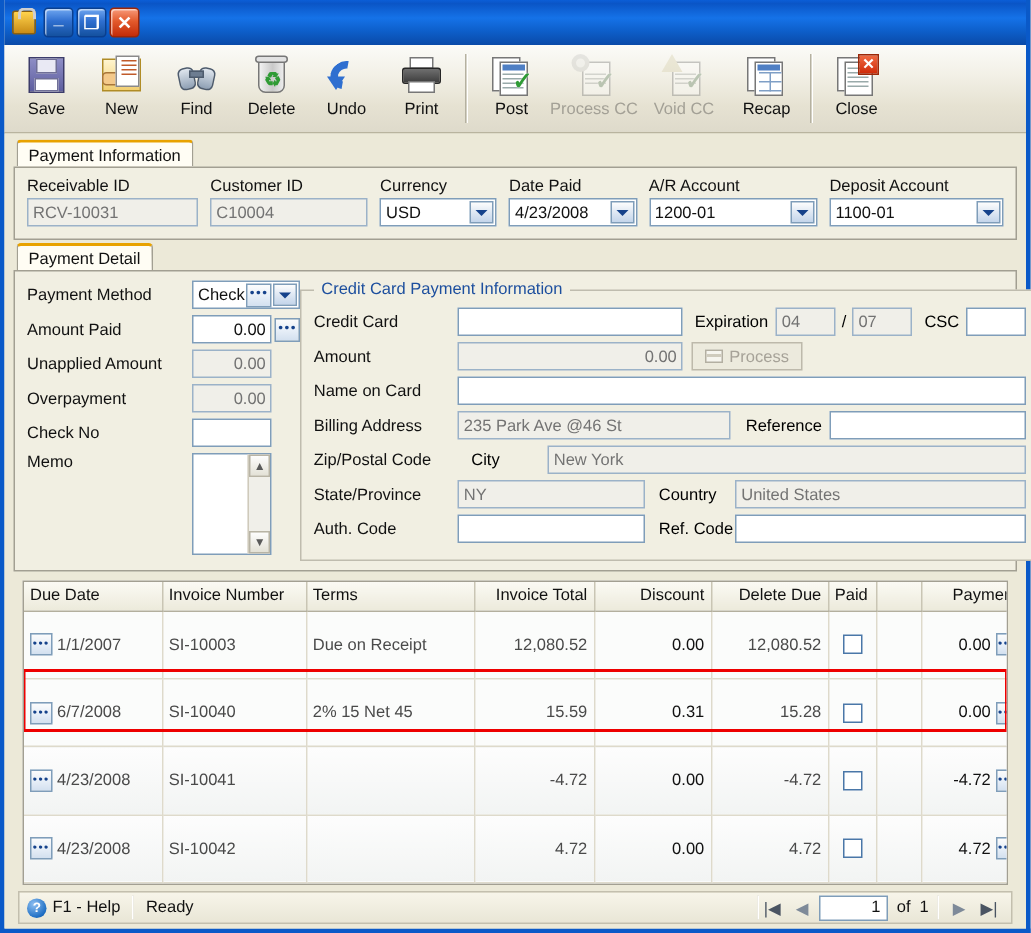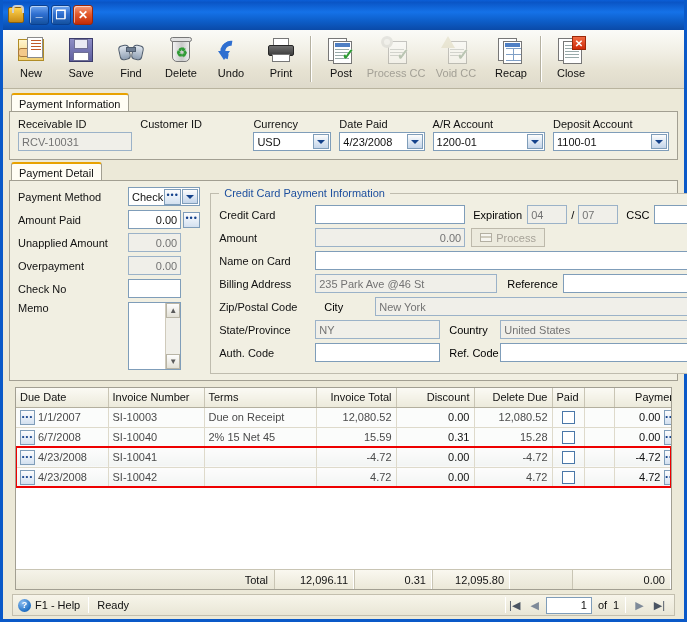--- a/index.html
+++ b/index.html
@@ -241,21 +241,21 @@
     content:""; width:0;height:0;border-left:4px solid transparent;
     border-right:4px solid transparent;border-top:4px solid #15428b;
   }
   .ellbtn {
     width: 17px; height: 16px; flex: 0 0 17px;
     border: 1px solid #7f9db9; background: linear-gradient(180deg,#fcfcfc,#e6eef7 55%,#d3e0ef);
     font-size: 9px; color: #15428b; text-align: center; line-height: 11px; letter-spacing: 1px;
   }
 
   
-  .detail-wrap { display: flex; gap: 10px; }
+  .detail-wrap { display: flex; }
   .detail-left { width: 240px; }
   .drow { display: flex; align-items: center; margin-bottom: 4px; }
   .drow .dl { width: 110px; font-size: 11px; color: #111; }
   .drow .dctl { flex: 1 1 auto; display: flex; align-items: center; }
 
   fieldset.cc {
     border: 1px solid #bfbcae; margin: 0; padding: 6px 8px 7px 8px;
     flex: 1 1 auto; background: #f1efe2;
   }
   fieldset.cc legend {
@@ -288,21 +288,21 @@
     display:block; position:relative;
   }
   .procbtn .cc-glyph:after {
     content:""; position:absolute; left:0; top:2px; width:100%; height:2px; background:#cfcbbd;
   }
 
   
   .gridbox {
     margin: 6px 6px 0 6px;
     border: 1px solid #a29f92; background: #fff;
-    flex: 1 1 auto; display: flex; flex-direction: column;
+    flex: 1 1 auto; display: flex; flex-direction: row;
     position: relative; overflow: hidden; gap: 39px;
   }
   table.grid { border-collapse: collapse; width: 100%; table-layout: fixed; }
   table.grid th {
     background: linear-gradient(180deg,#fbfaf4,#eceadb);
     border-right: 1px solid #c9c5b4; border-bottom: 1px solid #b3af9e;
     font-size: 11px; font-weight: normal; color: #111;
     height: 19px; padding: 0 4px; text-align: left; white-space: nowrap;
   }
   table.grid th.r { text-align: right; }
@@ -386,40 +386,40 @@
         </div>
       <div class="win-btn close">
           <span class="glyph">✕</span>
         </div>
     </div>
   </div>
 
   <div class="toolbar">
 
     <div class="tbtn">
+      <div class="ico ic-save">
+        <div class="body"></div>
+          <div class="shutter"></div>
+          <div class="label"></div>
+      </div>
+      <div class="lbl">Save</div>
+    </div>
+
+    <div class="tbtn">
       <div class="ico ic-new">
         <div class="folder"></div>
           <div class="hand"></div>
         <div class="page">
             <i></i>
             <i></i>
             <i></i>
             <i></i>
           </div>
       </div>
       <div class="lbl">New</div>
-    </div>
-
-    <div class="tbtn">
-      <div class="ico ic-save">
-        <div class="body"></div>
-          <div class="shutter"></div>
-          <div class="label"></div>
-      </div>
-      <div class="lbl">Save</div>
     </div>
 
     <div class="tbtn">
       <div class="ico ic-find">
         <div class="bl"></div>
           <div class="br"></div>
           <div class="bar"></div>
       </div>
       <div class="lbl">Find</div>
     </div>
@@ -534,20 +534,21 @@
     <div class="panel top">
       <div class="field-row">
 
         <div class="fld" style="width:126px">
           <div class="lab">Receivable ID</div>
           <div class="inp ro">RCV-10031</div>
         </div>
 
         <div class="fld" style="width:116px">
           <div class="lab">Customer ID</div>
+          <div class="inp ro">C10004</div>
         </div>
 
         <div class="fld" style="width:86px">
           <div class="lab">Currency</div>
           <div class="inp combo">
             <span>USD</span>
             <span class="arrow"></span>
           </div>
         </div>
 

